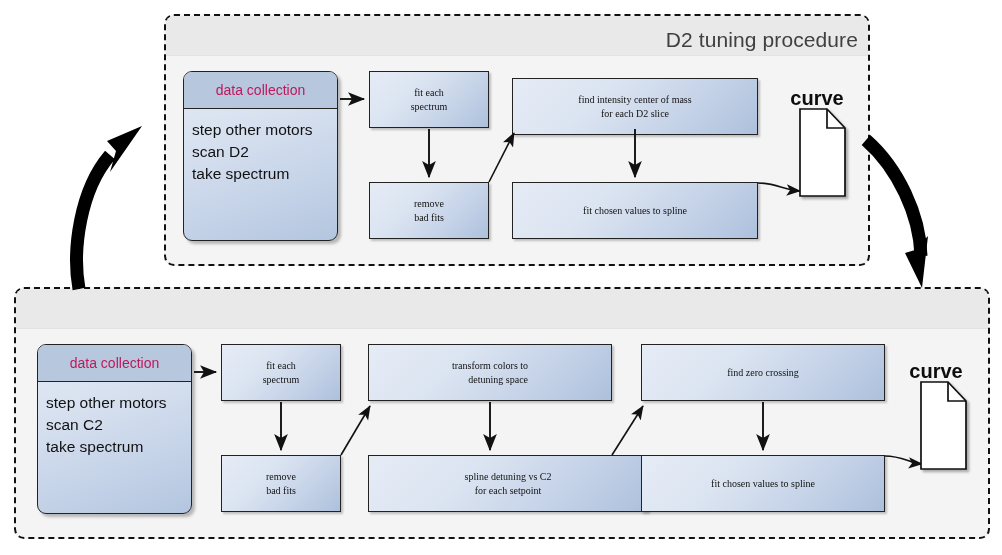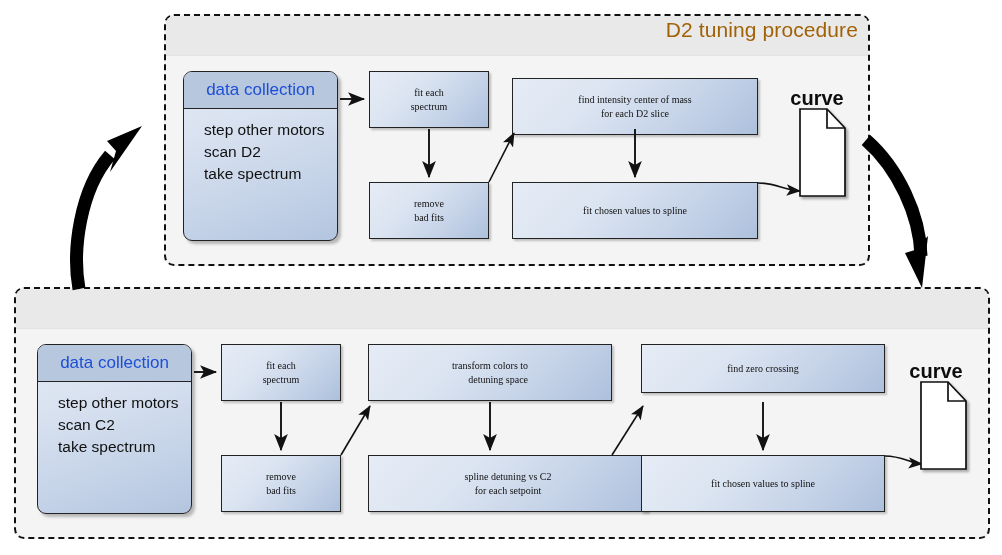--- a/index.html
+++ b/index.html
@@ -19,22 +19,22 @@
     box-sizing:border-box;
     overflow:hidden;
   }
   .group-titlebar{
     position:absolute;left:0;top:0;right:0;height:40px;
     background:#e9e9e9;
     border-bottom:1px solid #e3e3e3;
     box-sizing:border-box;
   }
   .group-title{
-    position:absolute;right:10px;top:2px;
-    font-size:21px;color:#a16207;letter-spacing:.1px;
+    position:absolute;right:10px;top:12px;
+    font-size:21px;color:#404040;letter-spacing:.1px;
     white-space:nowrap;
     margin-left:32px;
   }
 
   
   .node{
     position:absolute;box-sizing:border-box;
     border:1.4px solid #222222;
     background:linear-gradient(135deg,#e6ecf6 0%,#dbe4f1 35%,#c3d1e7 72%,#adc0dc 100%);
     box-shadow:2px 2px 2px rgba(0,0,0,.22);
@@ -52,25 +52,25 @@
     background:linear-gradient(160deg,#e3eaf5 0%,#d9e2f0 30%,#c5d3e8 70%,#b3c5df 100%);
     box-shadow:3px 3px 3px rgba(0,0,0,.25);
     overflow:hidden;
     display:flex;flex-direction:column;
   }
   .node-composite .head{
     height:36px;flex:0 0 36px;
     background:#b7c7de;
     border-bottom:1.4px solid #222222;
     display:flex;align-items:center;justify-content:center;
-    font-size:17px;color:#1d4ed8;
+    font-size:14px;color:#be185d;
   }
   .node-composite .body{
     flex:1 1 auto;
-    padding:10px 0 0 20px;
+    padding:10px 0 0 8px;
     font-size:15.5px;color:#111111;line-height:1.42;
     white-space:pre-line;text-align:left;
   }
   .doc-label{
     position:absolute;font-size:20px;font-weight:bold;color:#0d0d0d;
     white-space:nowrap;text-align:center;
   }
 
   svg.overlay{position:absolute;left:0;top:0;width:1002px;height:555px;pointer-events:none;}
 </style>
@@ -136,21 +136,21 @@
   <div class="node" style="left:368px;top:344px;width:244px;height:57px;text-align:right;">
     <span class="lbl">transform colors to
 detuning space</span>
   </div>
 
   <div class="node" style="left:368px;top:455px;width:280px;height:57px;">
     <span class="lbl">spline detuning vs C2
 for each setpoint</span>
   </div>
 
-  <div class="node" style="left:641px;top:344px;width:244px;height:49px;">
+  <div class="node" style="left:641px;top:344px;width:244px;height:57px;">
     <span class="lbl">find zero crossing</span>
   </div>
 
   <div class="node" style="left:641px;top:455px;width:244px;height:57px;">
     <span class="lbl">fit chosen values to spline</span>
   </div>
 
   <div class="doc-label" style="left:905px;top:360px;width:62px;">curve</div>
 
   <svg class="overlay" viewBox="0 0 1002 555">

